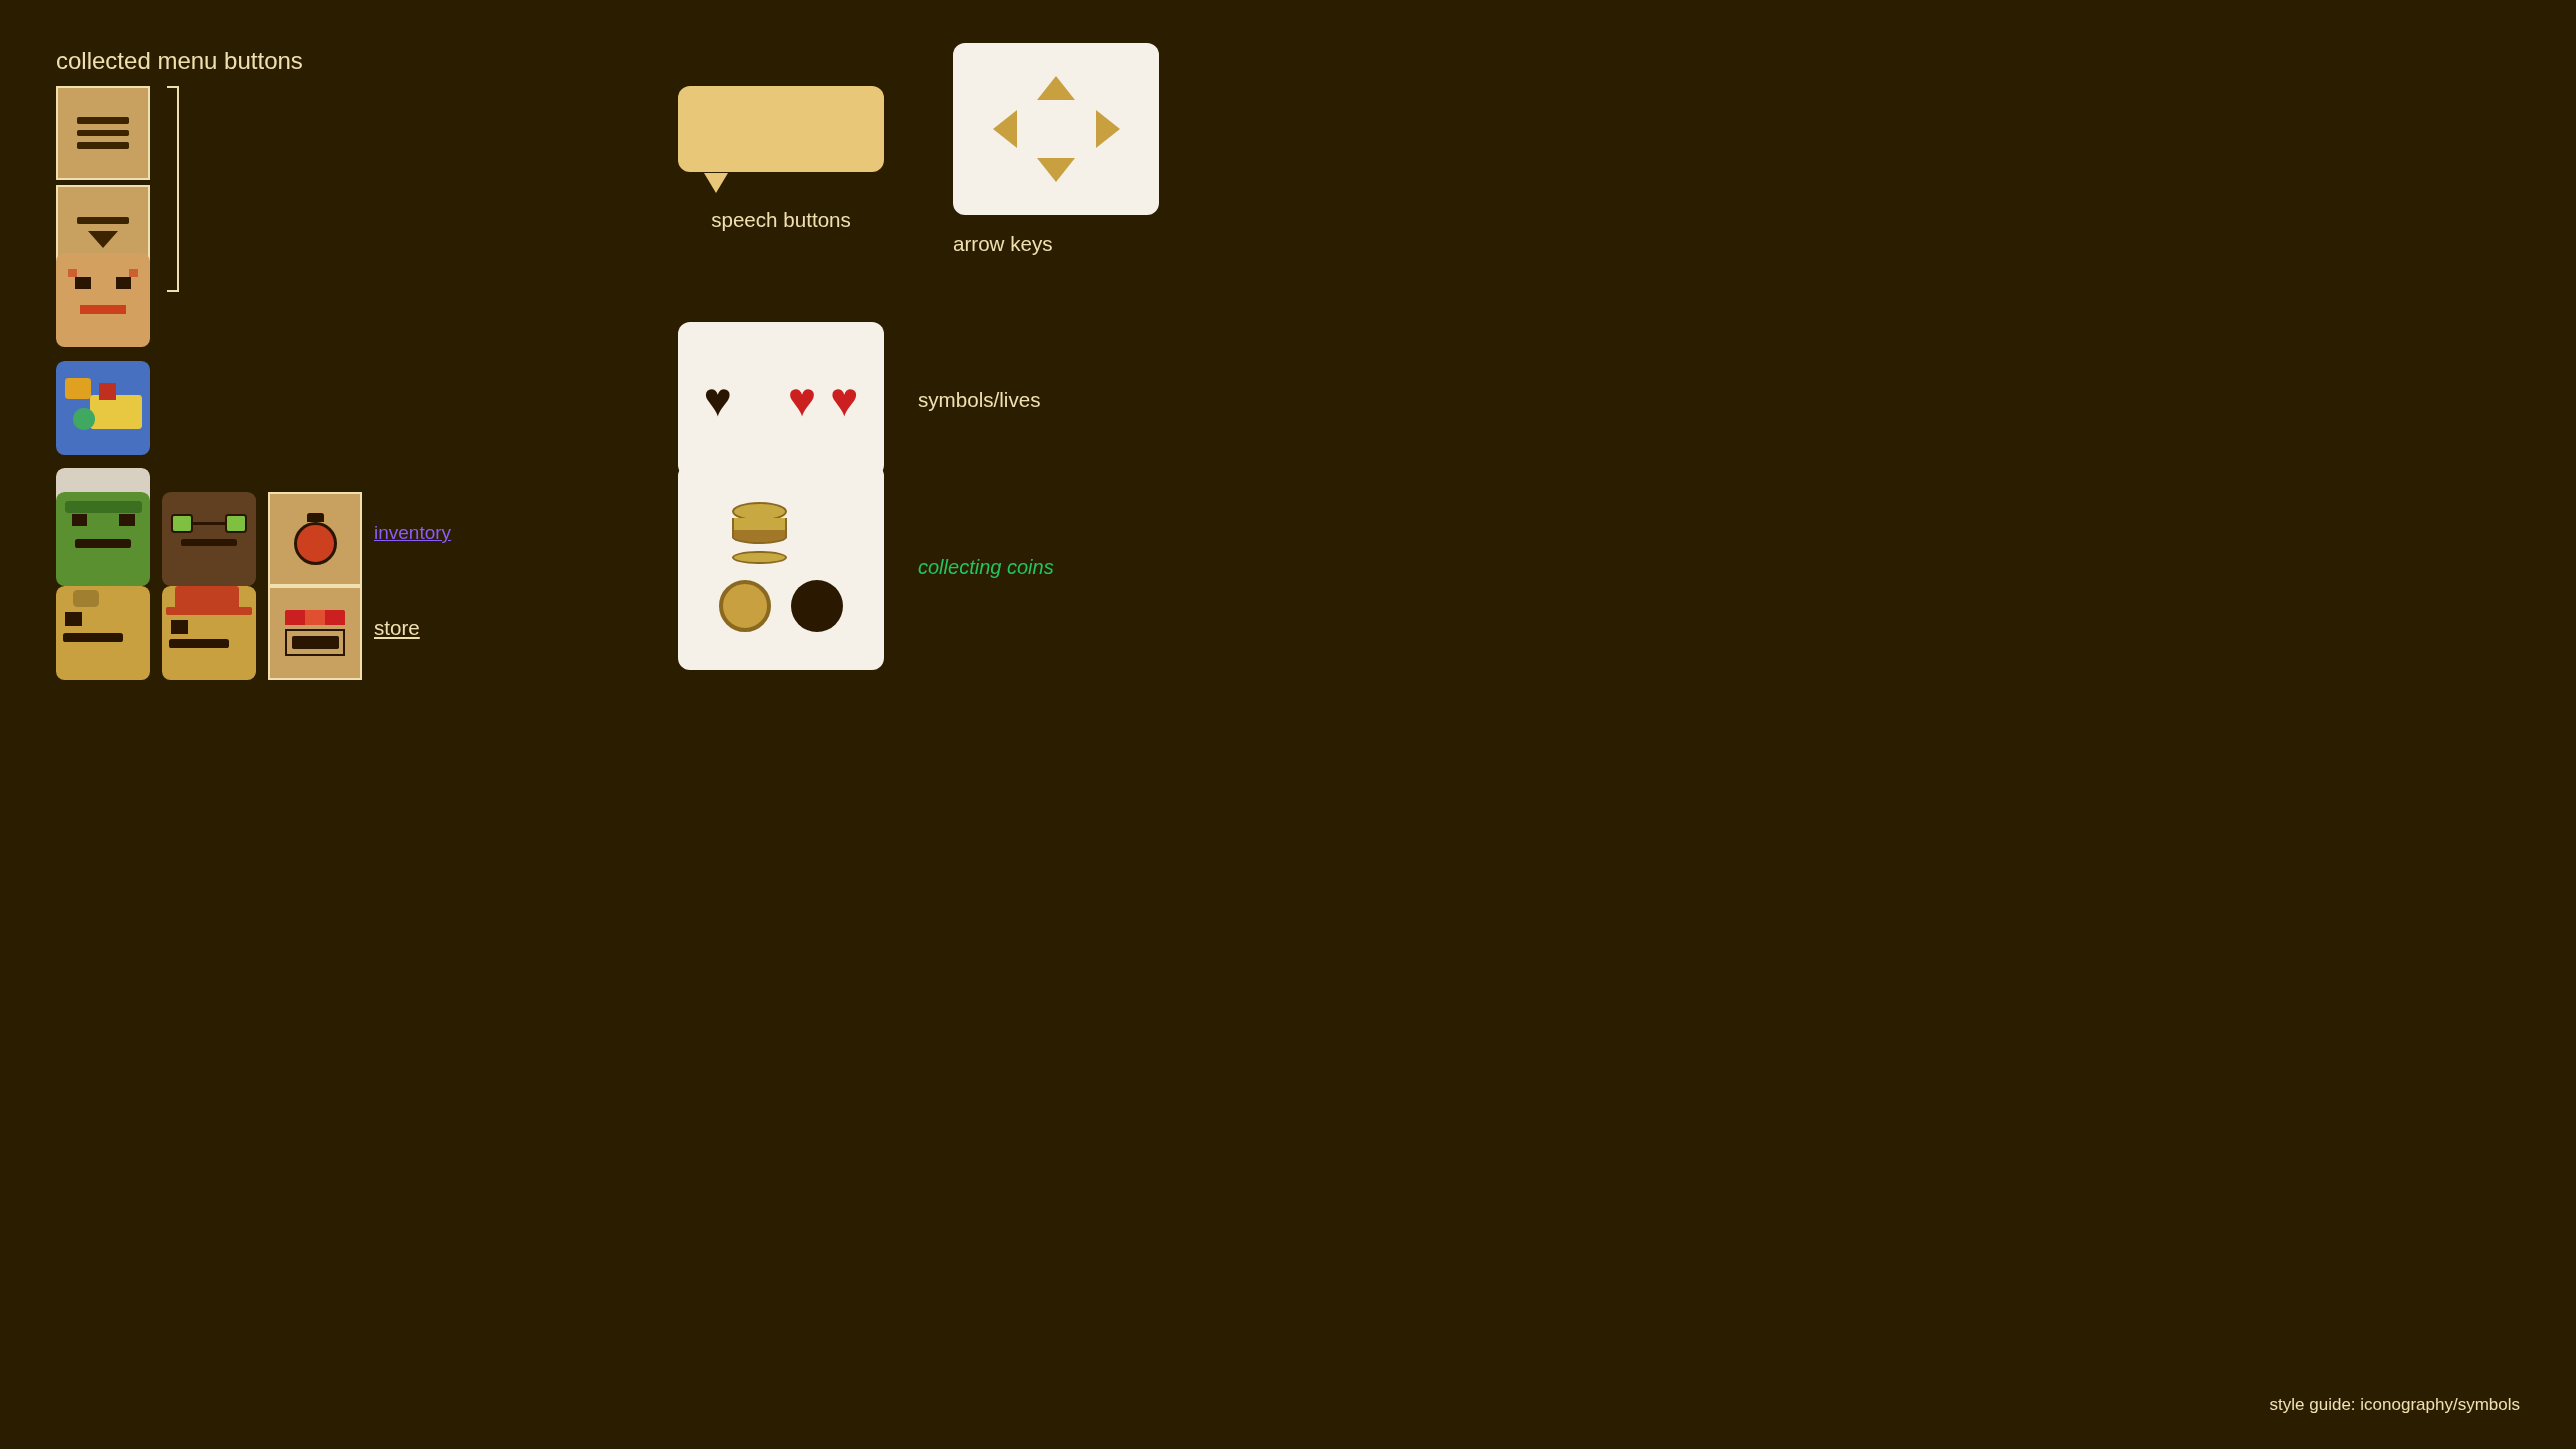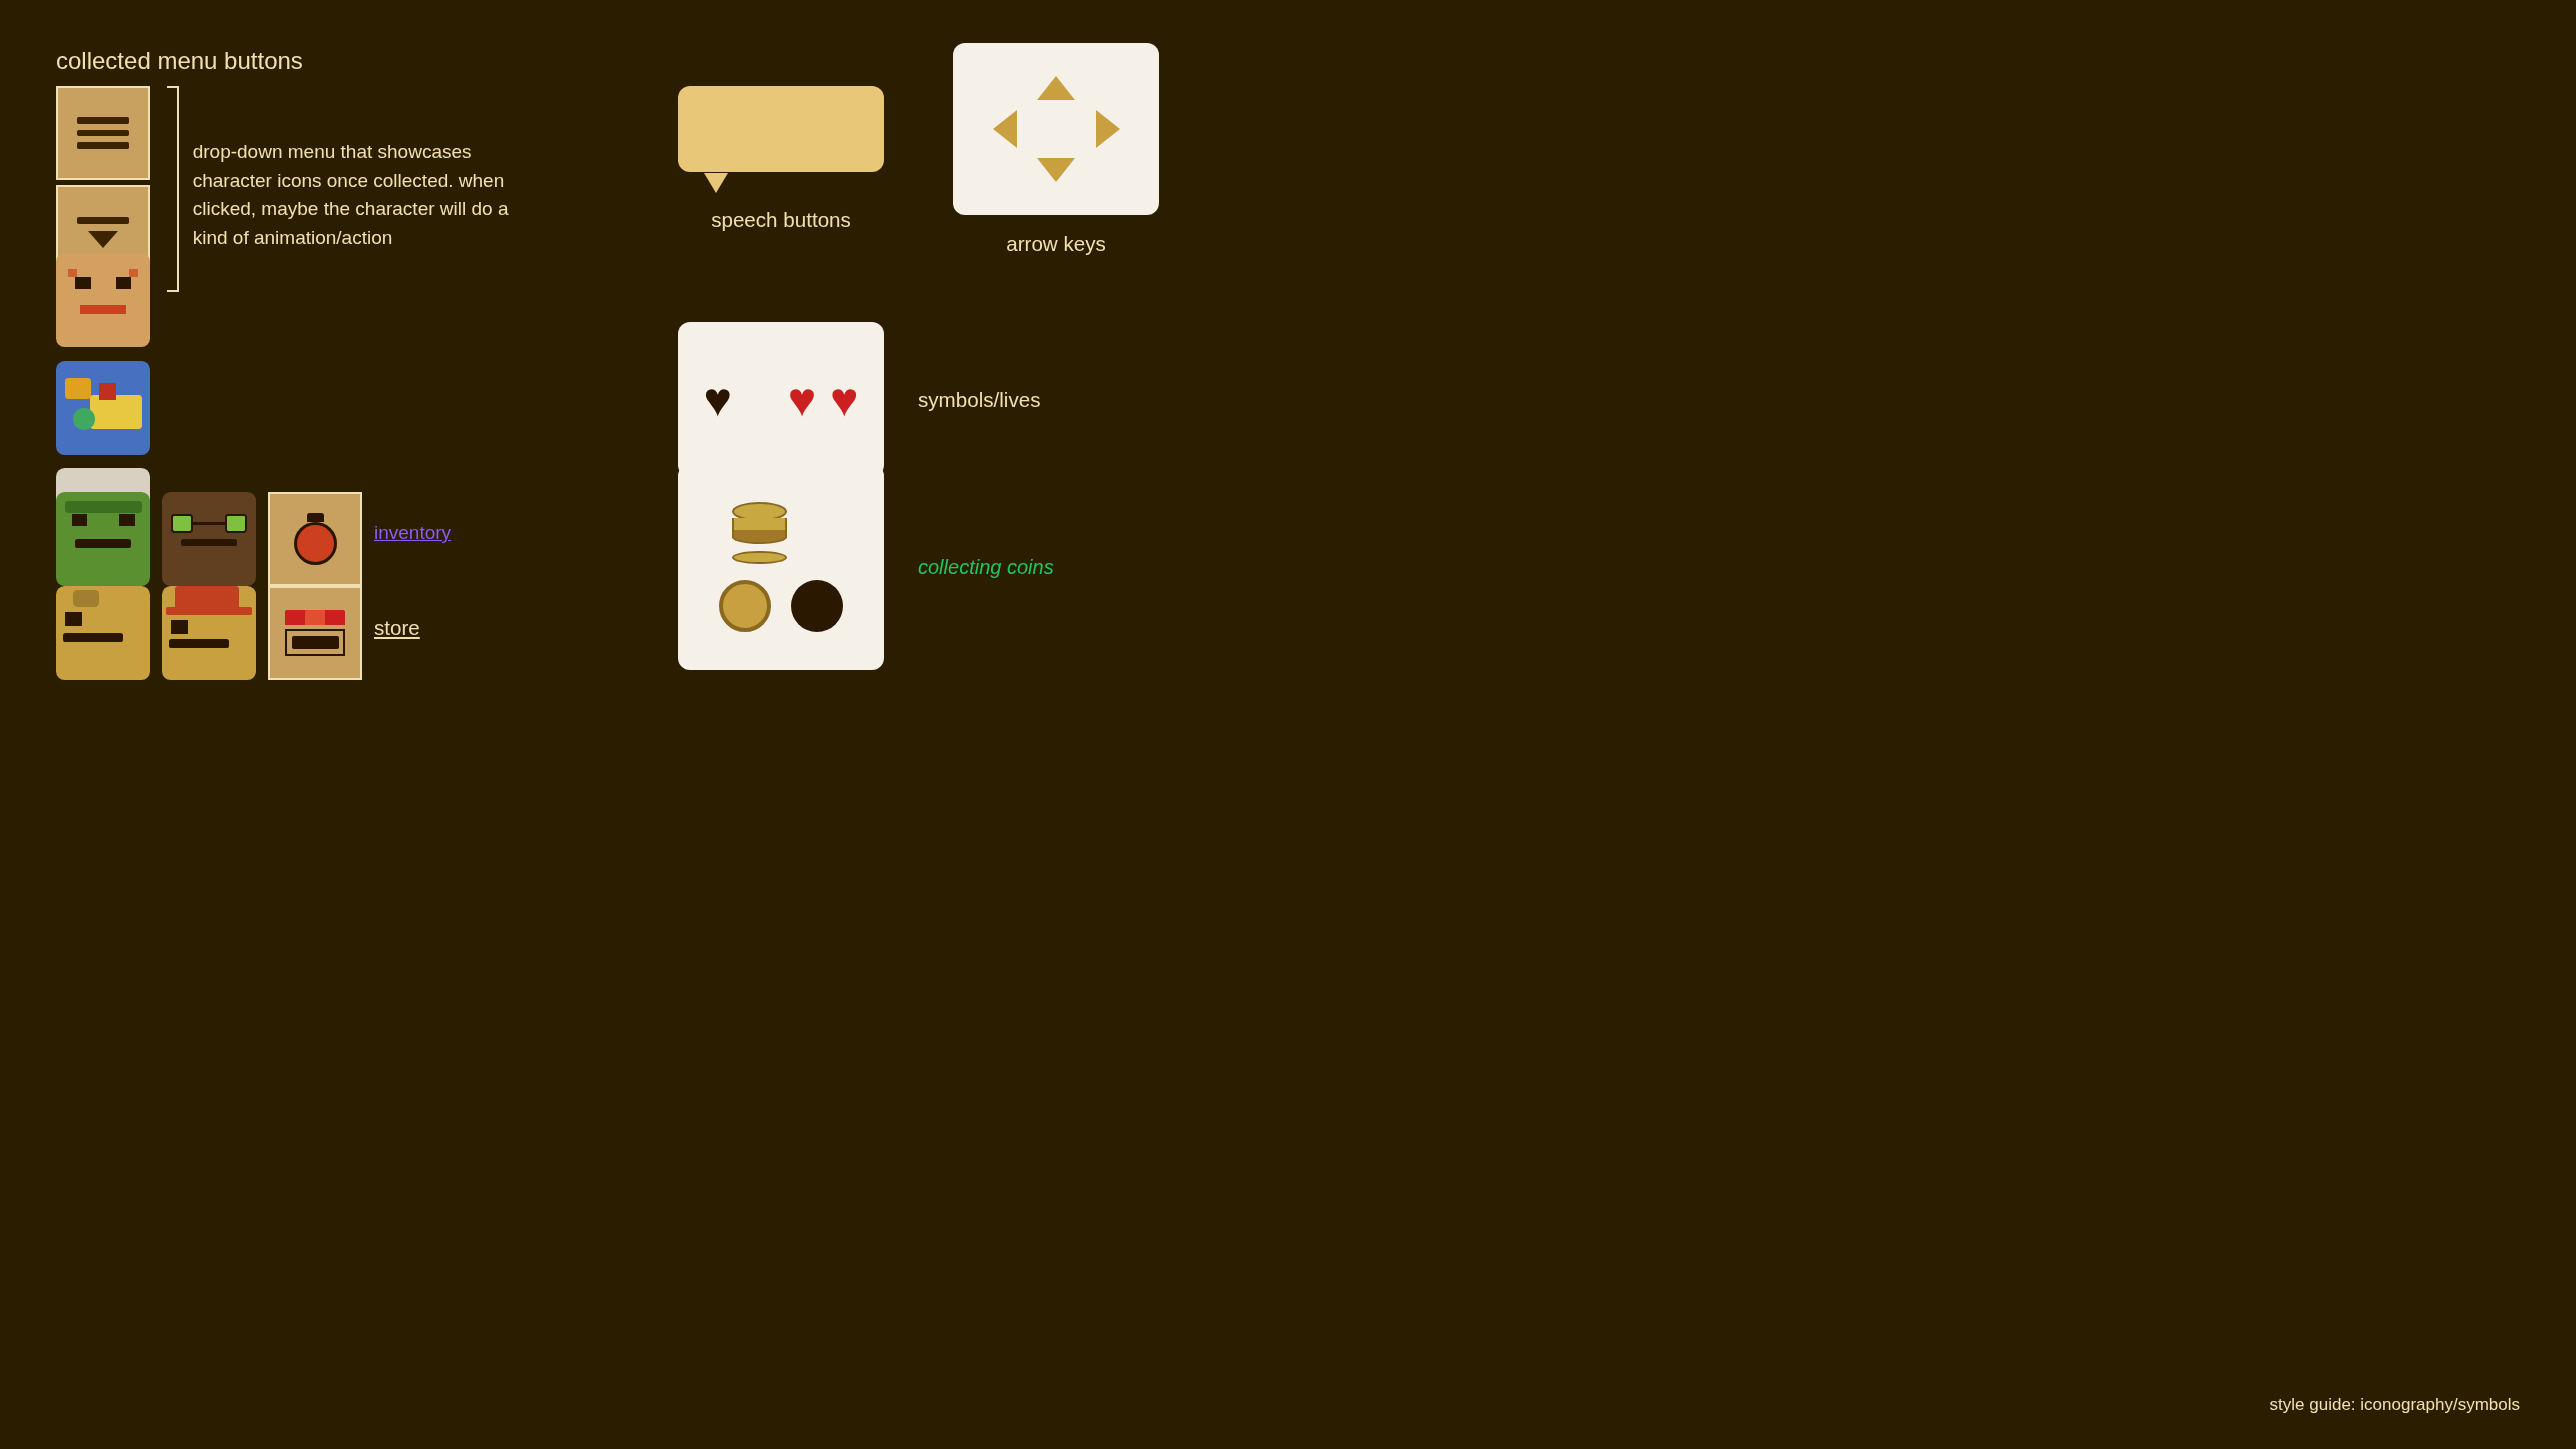--- a/index.html
+++ b/index.html
@@ -131,21 +131,20 @@
   <div class="icon-box">
     <div class="dropdown-icon">
       <div class="bar"></div>
       <div class="tri"></div>
     </div>
   </div>
 </div>
 
 <div class="bracket-label">
   <div class="bracket"></div>
-  <div class="bracket-text">drop-down menu that showcases character icons once collected. when clicked, maybe the character will do a kind of animation/action</div>
 </div>
 
 <div style="position:absolute; top:253px; left:56px;">
   <div style="width:94px;height:94px;background:#d4a060;border-radius:8.6px;position:relative;overflow:hidden;">
 
     <div style="position:absolute;top:24px;left:19px;width:15.5px;height:12px;background:#2a1500;"></div>
     <div style="position:absolute;top:24px;right:19px;width:15.5px;height:12px;background:#2a1500;"></div>
     <div style="position:absolute;top:52px;left:24px;width:46px;height:8.6px;background:#cc4020;"></div>
     <div style="position:absolute;top:15.5px;left:12px;width:8.6px;height:8.6px;background:#cc6030;"></div>
     <div style="position:absolute;top:15.5px;right:12px;width:8.6px;height:8.6px;background:#cc6030;"></div>
@@ -233,21 +232,21 @@
 </div>
 
 <div style="position:absolute; top:86px; left:678px; display:flex;flex-direction:column;align-items:center;gap:26px;">
   <div style="position:relative;">
     <div style="width:206px;height:86px;background:#e8c878;border-radius:12px;"></div>
     <div style="position:absolute;bottom:-20.6px;left:26px;width:0;height:0;border-left:12px solid transparent;border-right:12px solid transparent;border-top:20.6px solid #e8c878;"></div>
   </div>
   <div style="font-size:20.6px;color:#f0e0b0;margin-top:10.3px;">speech buttons</div>
 </div>
 
-<div style="position:absolute; top:43px; left:953px; display:flex;flex-direction:column;align-items:center;gap:17px;">
+<div style="position:absolute; top:43px; left:953px; display:flex;flex-direction:column;align-items:flex-start;gap:17px;">
   <div style="width:206px;height:172px;background:#f5f0e8;border-radius:12px;display:flex;flex-direction:column;align-items:center;justify-content:center;gap:10.3px;">
 
     <div style="display:flex;justify-content:center;">
       <div style="width:0;height:0;border-left:19px solid transparent;border-right:19px solid transparent;border-bottom:24px solid #c8a040;"></div>
     </div>
 
     <div style="display:flex;align-items:center;gap:24px;">
       <div style="width:0;height:0;border-top:19px solid transparent;border-bottom:19px solid transparent;border-right:24px solid #c8a040;"></div>
       <div style="width:31px;"></div>
       <div style="width:0;height:0;border-top:19px solid transparent;border-bottom:19px solid transparent;border-left:24px solid #c8a040;"></div>

